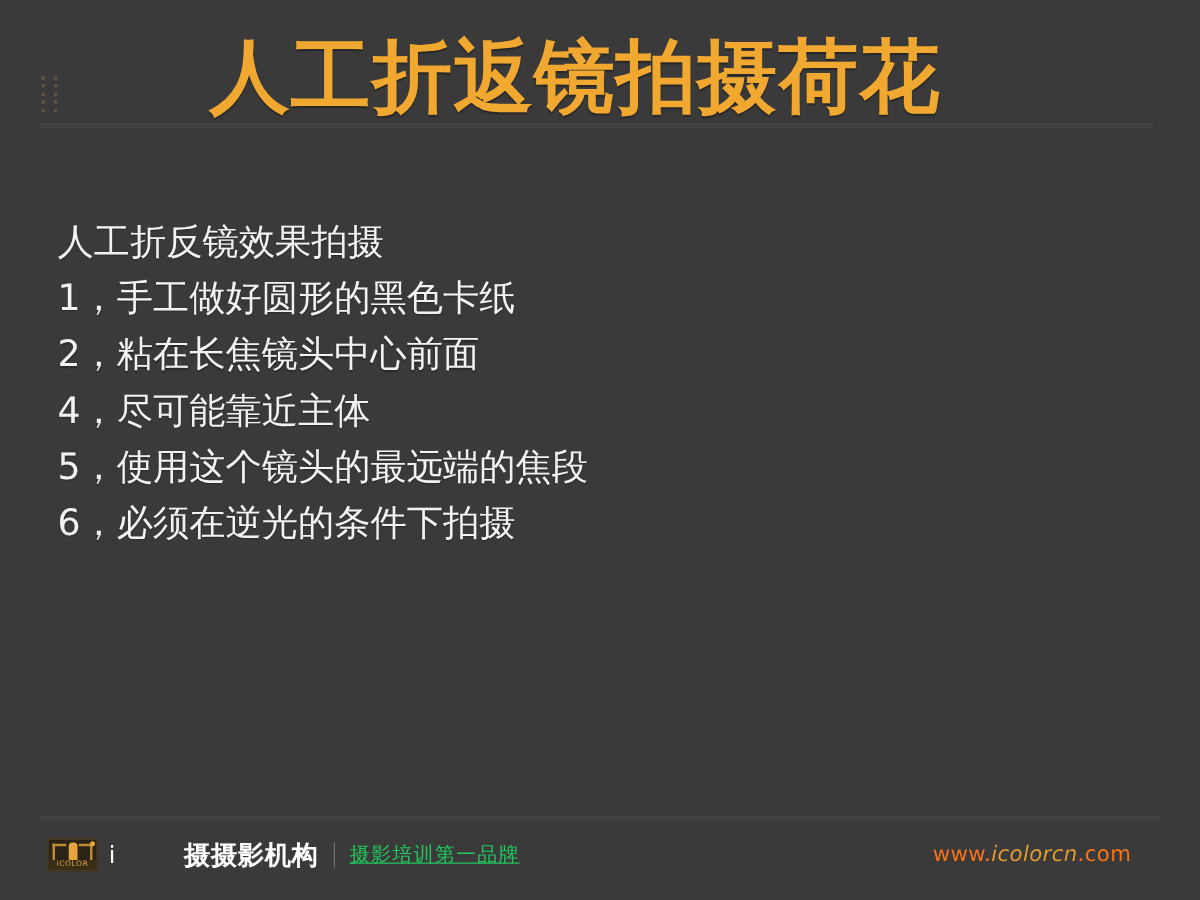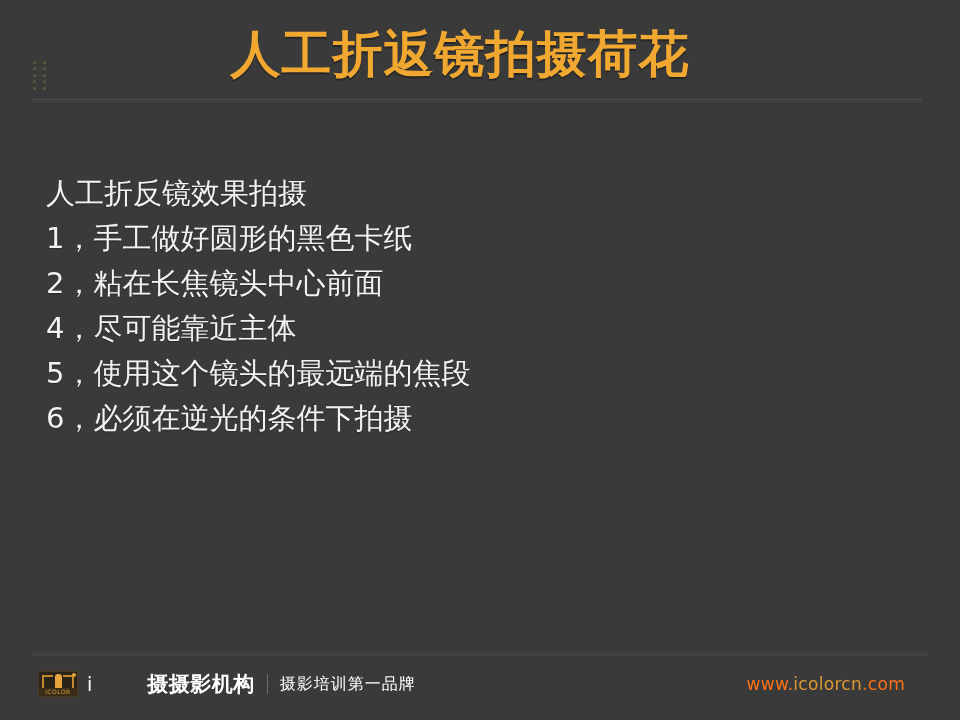--- a/index.html
+++ b/index.html
@@ -40,21 +40,21 @@
   }
 
   
   .slide-title {
     position: absolute;
     left: 0;
     top: 27px;
     width: 920px;
     text-align: center;
     color: #f0a830;
-    font-size: 50px;
+    font-size: 64px;
     line-height: 1.1;
     font-weight: bold;
     letter-spacing: 1px;
     white-space: nowrap;
     text-shadow: 0 2px 1px rgba(0,0,0,.35);
   }
   .header-rule {
     position: absolute;
     left: 32px;
     top: 99px;
@@ -185,40 +185,41 @@
     white-space: nowrap;
     margin-left: 48px;
   }
   .brand-divider {
     width: 1px;
     height: 20px;
     background: #6d6d6d;
     margin: 0 12px;
   }
   .brand-tagline {
-    color: #ffffff;
+    color: #22c55e;
     font-size: 16px;
     letter-spacing: 1px;
     white-space: nowrap;
+    text-decoration: underline;
   }
   .footer-right {
     position: absolute;
     right: 55px;
     top: 7px;
     display: flex;
     align-items: center;
     height: 24px;
   }
   .url {
     font-size: 17px;
     letter-spacing: .3px;
     white-space: nowrap;
   }
   .url .gray { color: #f97316; }
-  .url .accent { color: #e09a33; }
+  .url .accent { color: #e09a33; font-style: italic; }
 </style>
 </head>
 <body>
 
 <div id="slide">
 
   <div class="dot-grid">
     <i></i>
     <i></i>
     <i></i>

